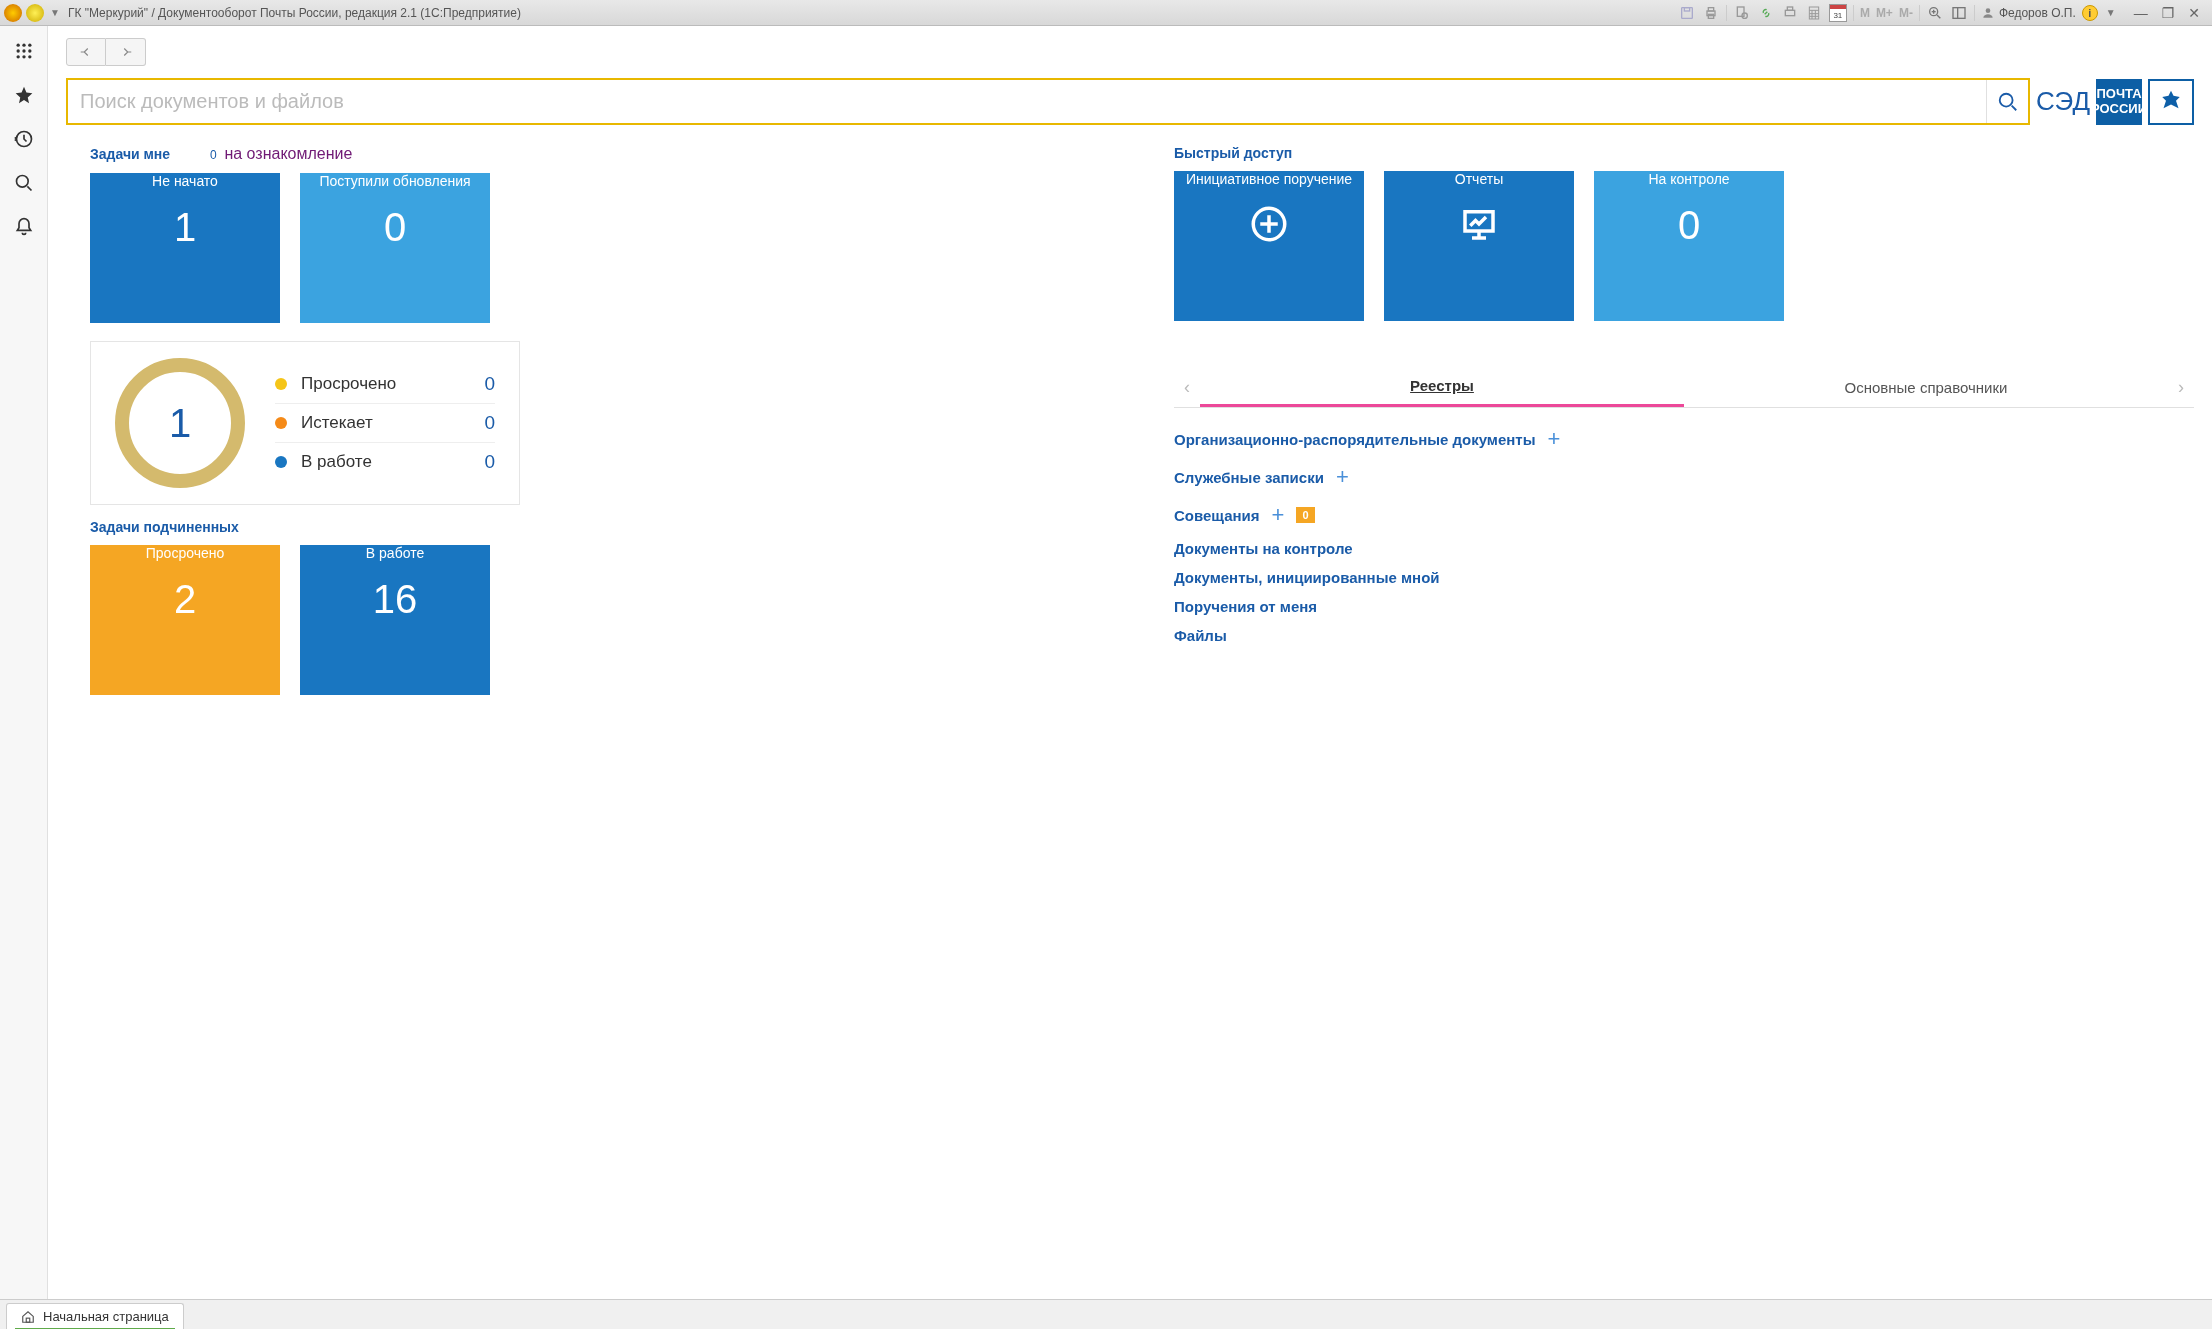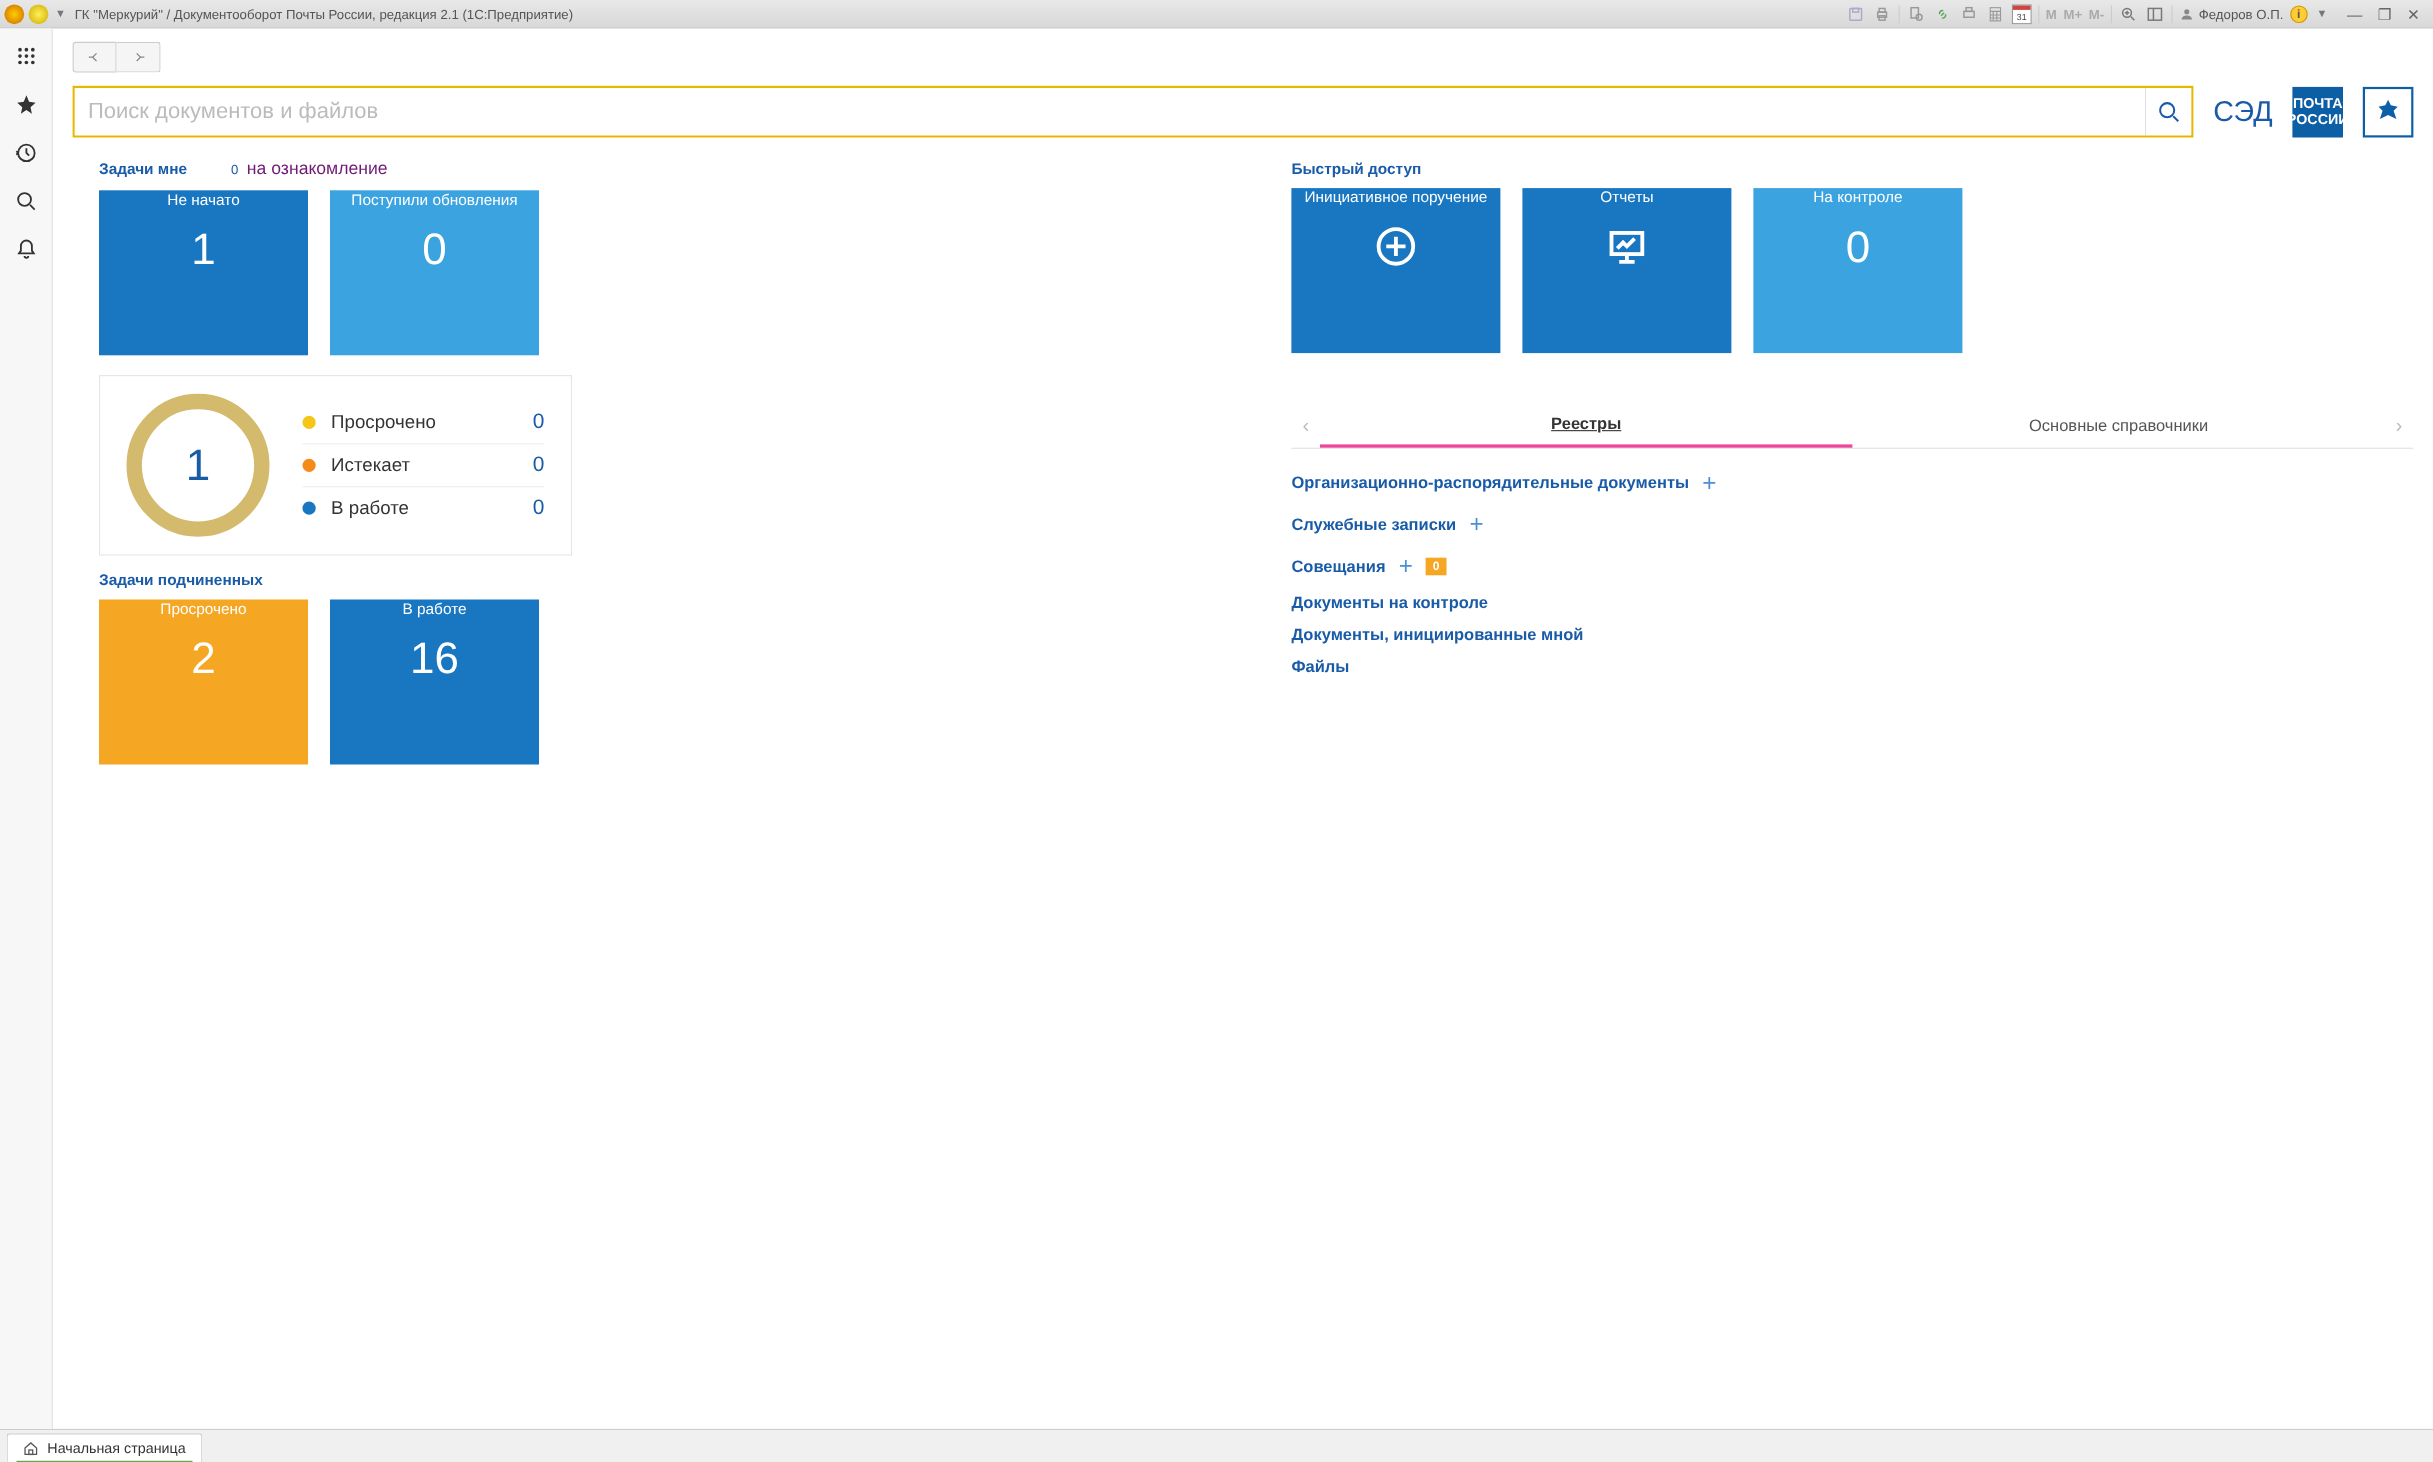--- a/index.html
+++ b/index.html
@@ -26,21 +26,21 @@
   .rail-ic { width:22px; height:22px; display:flex; align-items:center; justify-content:center; color:#333; cursor:pointer;}
   .rail-ic svg { width:20px; height:20px; }
   
   .content { flex:1; padding: 12px 18px; overflow:auto;}
   .nav-btns { display:flex; gap:0; margin-bottom:12px;}
   .nav-btn { width:40px; height:28px; border:1px solid #ccc; background:#f5f5f5; display:flex; align-items:center; justify-content:center; cursor:pointer; border-radius:3px;}
   .nav-btn:first-child { border-top-right-radius:0; border-bottom-right-radius:0;}
   .nav-btn:last-child { border-top-left-radius:0; border-bottom-left-radius:0; border-left:none;}
   .nav-btn svg { width:16px; height:14px; color:#888;}
   
-  .search-row { display:flex; align-items:center; gap:18px; margin-bottom:20px;}
+  .search-row { display:flex; align-items:center; gap:6px; margin-bottom:20px;}
   .search-box { flex:1; display:flex; border:2px solid #e8b800; }
   .search-input { flex:1; border:none; outline:none; padding:10px 12px; font-size:20px; color:#999; }
   .search-input::placeholder { color:#bbb; }
   .search-btn { width:42px; border:none; border-left:1px solid #e0e0e0; background:#fff; display:flex; align-items:center; justify-content:center; cursor:pointer;}
   .search-btn svg { width:22px; height:22px; stroke:#1a5ba8;}
   .logo-sed { color:#1a5ba8; font-size:26px; font-weight:normal;}
   .logo-post { width:46px; height:46px; background:#0d5fa5; color:#fff; display:flex; flex-direction:column; align-items:center; justify-content:center; font-size:13px; font-weight:bold; line-height:1.1;}
   .logo-eagle { width:46px; height:46px; border:2px solid #0d5fa5; display:flex; align-items:center; justify-content:center;}
   .logo-eagle svg { width:30px; height:30px; fill:#0d5fa8;}
   
@@ -366,20 +366,23 @@
             <span class="reg-plus">+</span>
             <span class="reg-badge">0</span>
           </div>
           <div class="reg-item">
             <span>Документы на контроле</span>
           </div>
           <div class="reg-item">
             <span>Документы, инициированные мной</span>
           </div>
           <div class="reg-item">
+            <span>Поручения от меня</span>
+          </div>
+          <div class="reg-item">
             <span>Файлы</span>
           </div>
         </div>
       </div>
     </div>
   </div>
 </div>
 
 <div class="bottom-bar">
   <div class="bot-tab bot-tab-underline">

